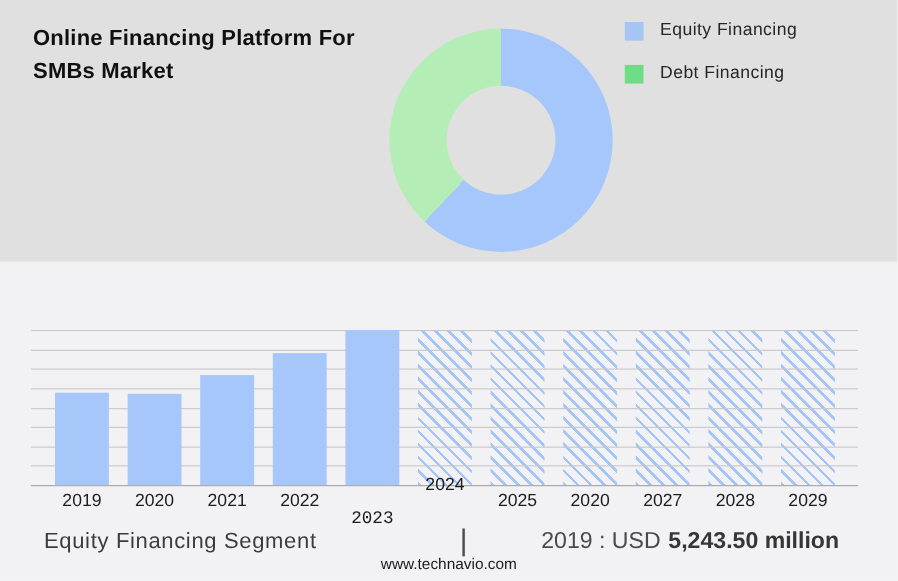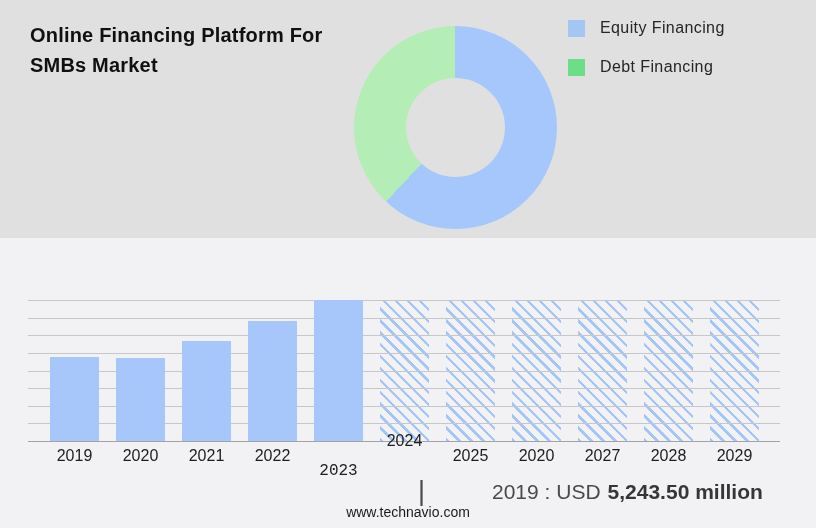--- a/index.html
+++ b/index.html
@@ -91,20 +91,21 @@
         <div class="bar hatch" style="left: 512px; top: 62px; height: 141px;"></div>
         <div class="year-label" style="left: 503.5px; top: 209px;">2020</div>
         <div class="bar hatch" style="left: 578px; top: 62px; height: 141px;"></div>
         <div class="year-label" style="left: 569.5px; top: 209px;">2027</div>
         <div class="bar hatch" style="left: 644px; top: 62px; height: 141px;"></div>
         <div class="year-label" style="left: 635.5px; top: 209px;">2028</div>
         <div class="bar hatch" style="left: 710px; top: 62px; height: 141px;"></div>
         <div class="year-label" style="left: 701.5px; top: 209px;">2029</div>
       </div>
 
+    <div class="segment-label">Equity Financing Segment</div>
     <div class="separator">|</div>
     <div class="value-line">
       <span>2019 : USD</span><span class="value-bold">5,243.50 million</span>
     </div>
     <div class="footer-url">www.technavio.com</div>
   </div>
 
 </div>
 
 </body></html>

